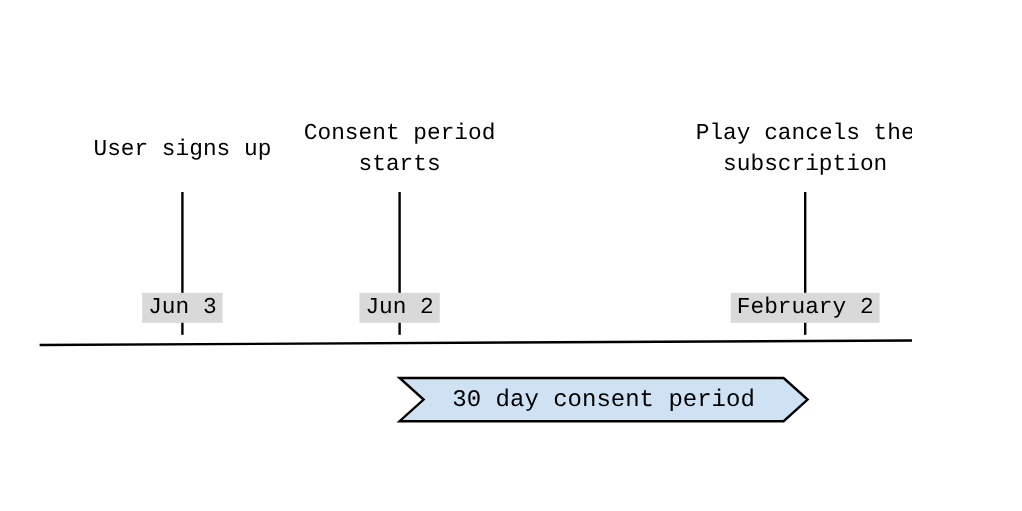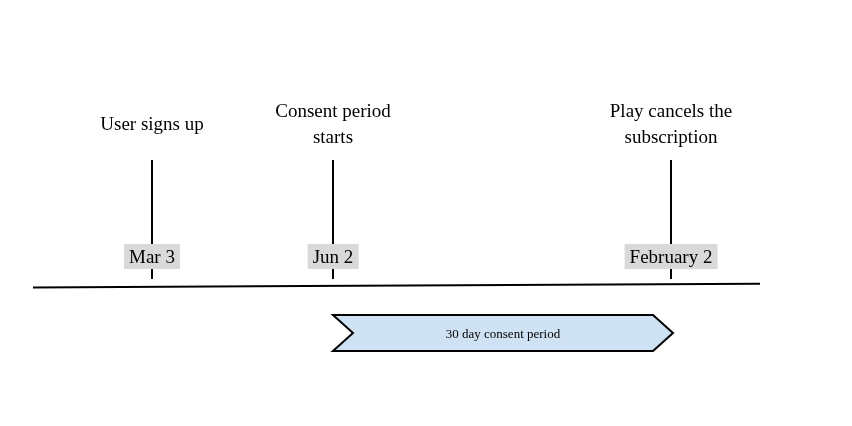--- a/index.html
+++ b/index.html
@@ -5,21 +5,21 @@
   html, body {
     margin: 0;
     padding: 0;
     background: #ffffff;
   }
   .canvas {
     position: relative;
     width: 760px;
     height: 426px;
     background: var(--background, #ffffff);
-    font-family: Liberation Serif, serif;
+    font-family: Liberation Mono, monospace;
     color: var(--text, #000000);
     overflow: hidden;
   }
   .base-svg {
     position: absolute;
     left: 0;
     top: 0;
     width: 852px;
     height: 426px;
     z-index: 0;
@@ -72,39 +72,39 @@
     font-size: 19px;
     line-height: 25px;
     padding: 0 5px;
     white-space: nowrap;
   }
   .ribbon-label {
     position: absolute;
     left: 503px;
     top: 334px;
     transform: translate(-50%, -50%);
-    font-size: 13px;
+    font-size: 20px;
     white-space: nowrap;
     z-index: 2;
   }
 </style>
 </head>
 <body>
 
 <div class="canvas">
 
   <svg class="base-svg" viewBox="0 0 852 426" xmlns="http://www.w3.org/2000/svg">
     <line x1="33" y1="287.5" x2="802" y2="283.5"></line>
     <polygon points="333,315 653,315 673,333 653,351 333,351 353,333"></polygon>
   </svg>
 
   <div class="event" style="--x:152px">
     <div class="tick"></div>
     <div class="event-title">User signs up</div>
-    <div class="date-badge">Mar 3</div>
+    <div class="date-badge">Jun 3</div>
   </div>
 
   <div class="event" style="--x:333px">
     <div class="tick"></div>
     <div class="event-title">Consent period
 starts</div>
     <div class="date-badge">Jun 2</div>
   </div>
 
   <div class="event" style="--x:671px">

